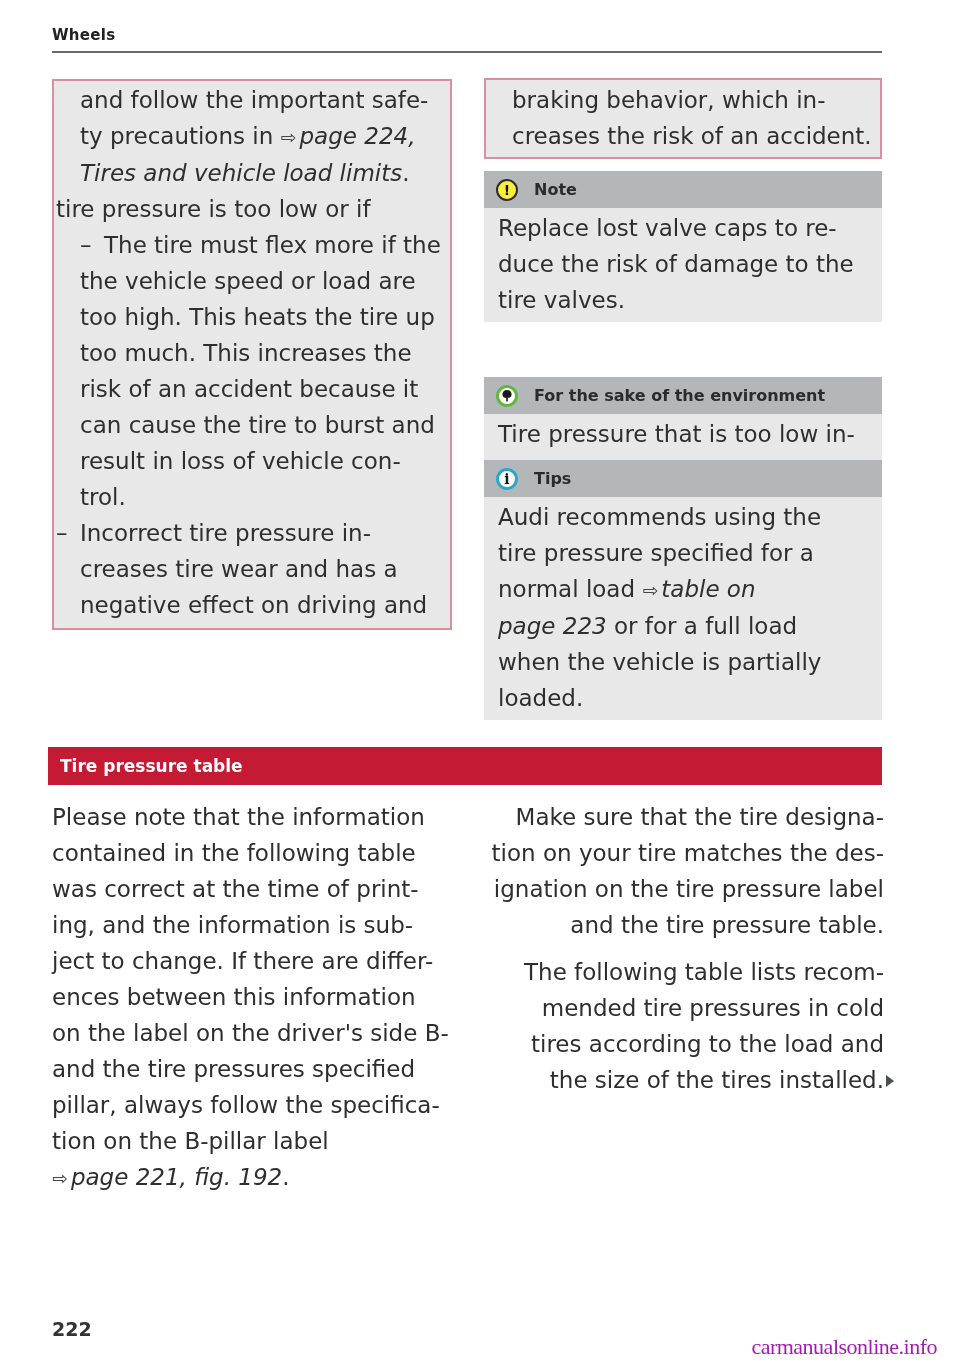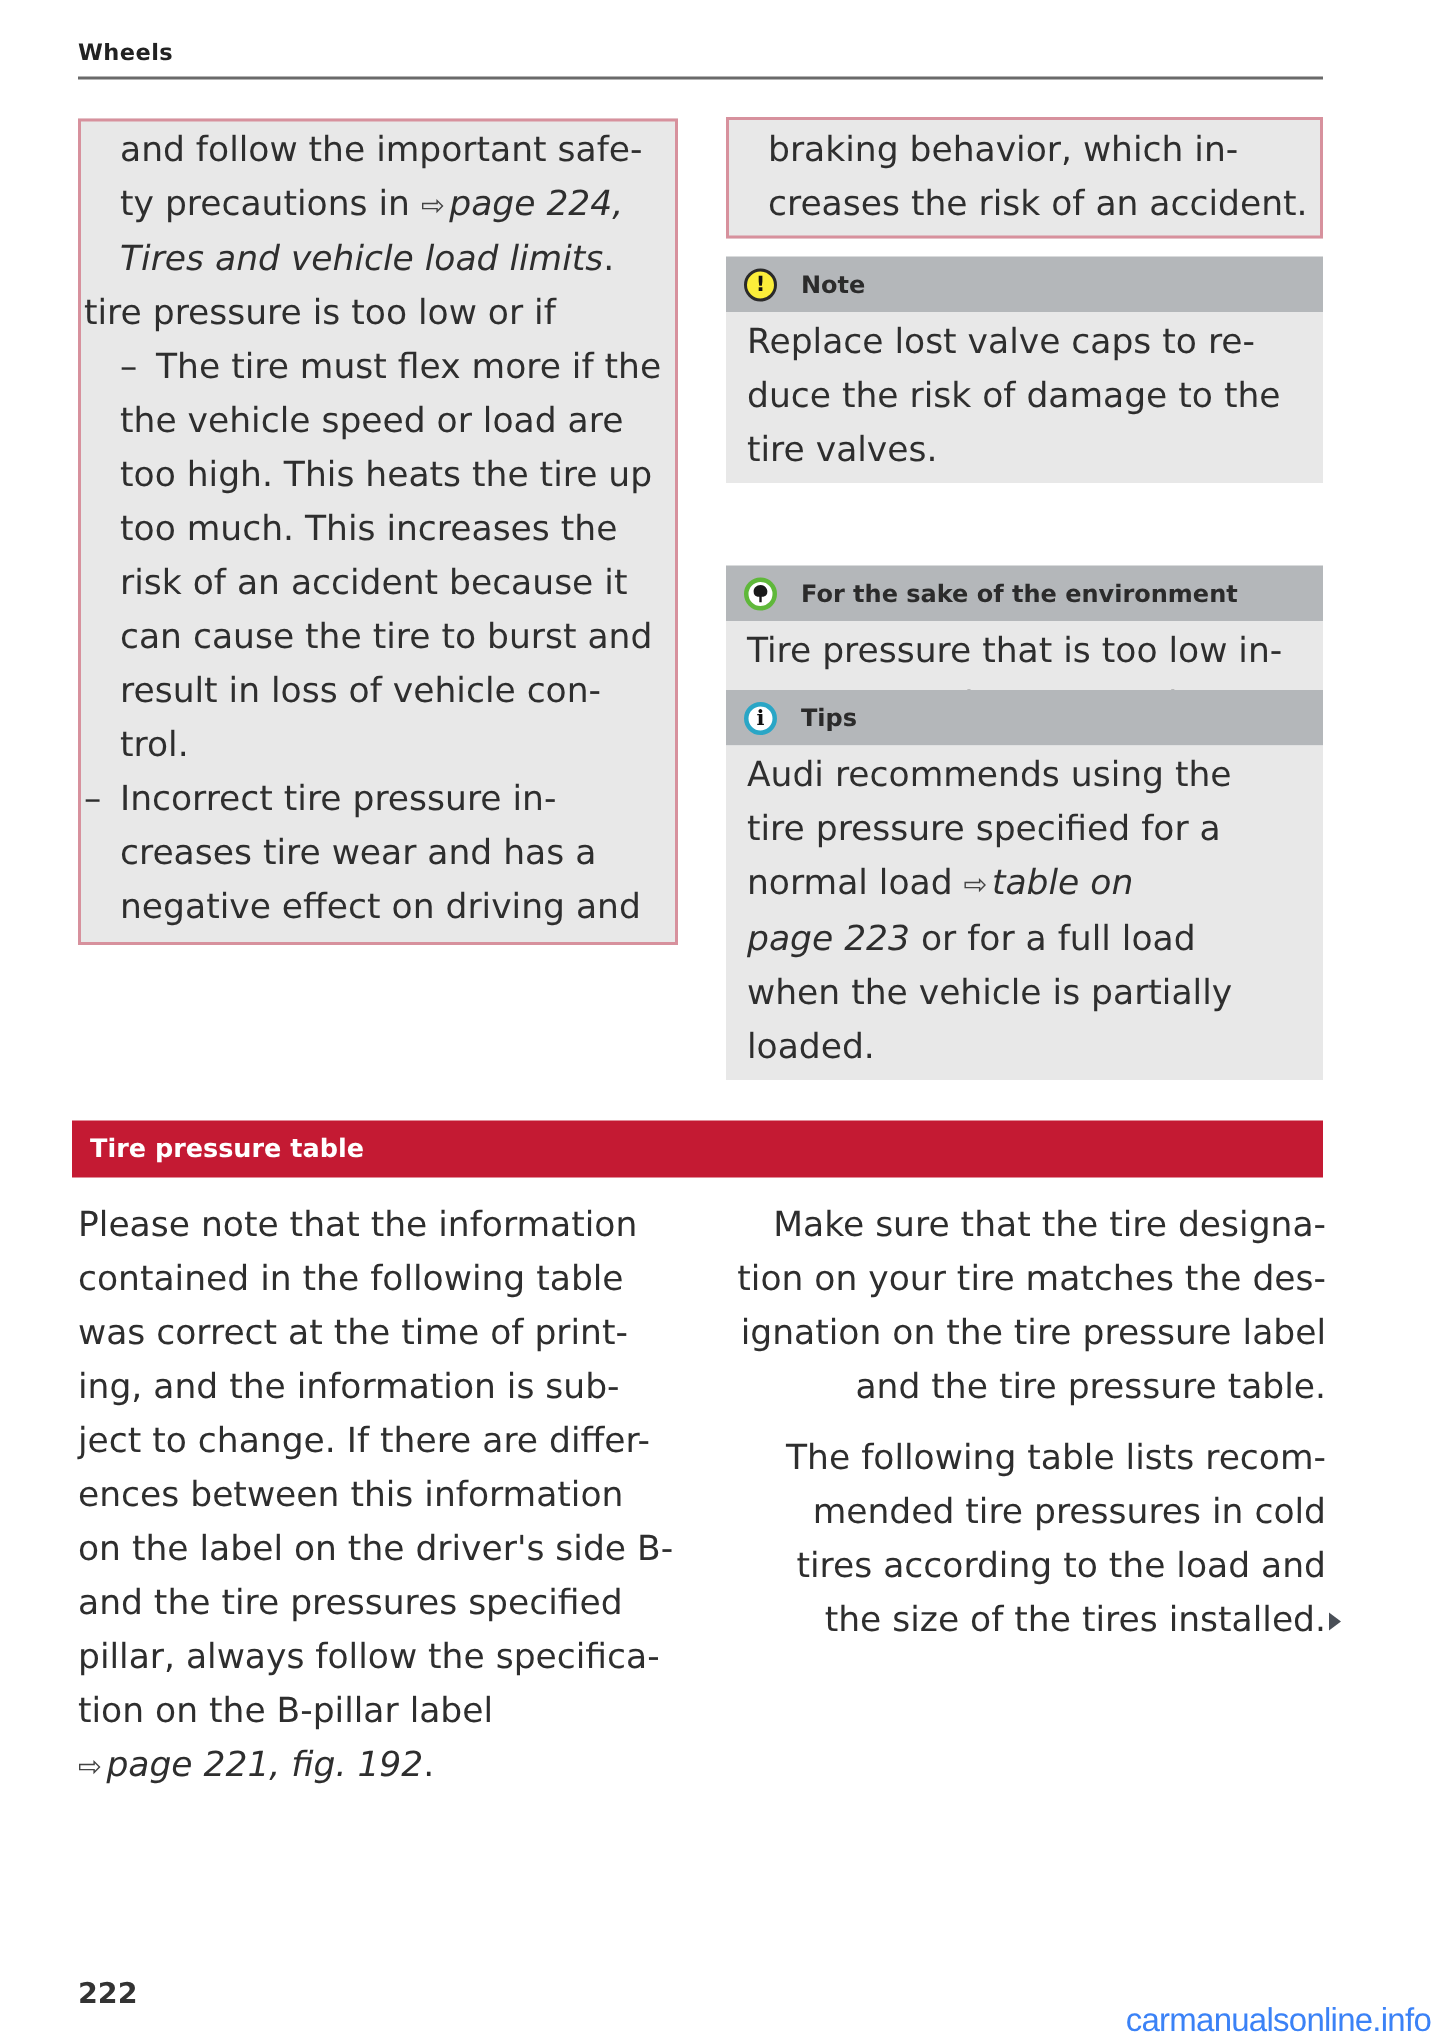--- a/index.html
+++ b/index.html
@@ -48,22 +48,22 @@
   }
   .col-left { position: absolute; left: 52px; top: 799px; width: 400px; }
   .col-right { position: absolute; left: 484px; top: 799px; width: 400px; text-align: right; }
   .para { margin: 0 0 11px 0; }
   .continue-arrow {
     position: absolute; left: 886px; top: 1075px; width: 0; height: 0;
     border-top: 6px solid transparent; border-bottom: 6px solid transparent; border-left: 8px solid #4a4f57;
   }
   .page-num { position: absolute; left: 52px; top: 1318px; font-size: 19px; font-weight: bold; color: #333; }
   .watermark {
-    position: absolute; right: 6px; top: 1334px; font-family: Liberation Sans, sans-serif;
-    font-size: 22px; color: #3b82f6; letter-spacing: -0.5px;
+    position: absolute; right: 23px; top: 1334px; font-family: Liberation Serif, serif;
+    font-size: 22px; color: #a21caf; letter-spacing: -0.5px;
   }
 </style>
 </head>
 <body>
 
 <div class="running-head">Wheels</div>
 <div class="head-rule"></div>
 
 <div class="warn-box warn-left txt">
   <span class="line">and follow the important safe-</span>

